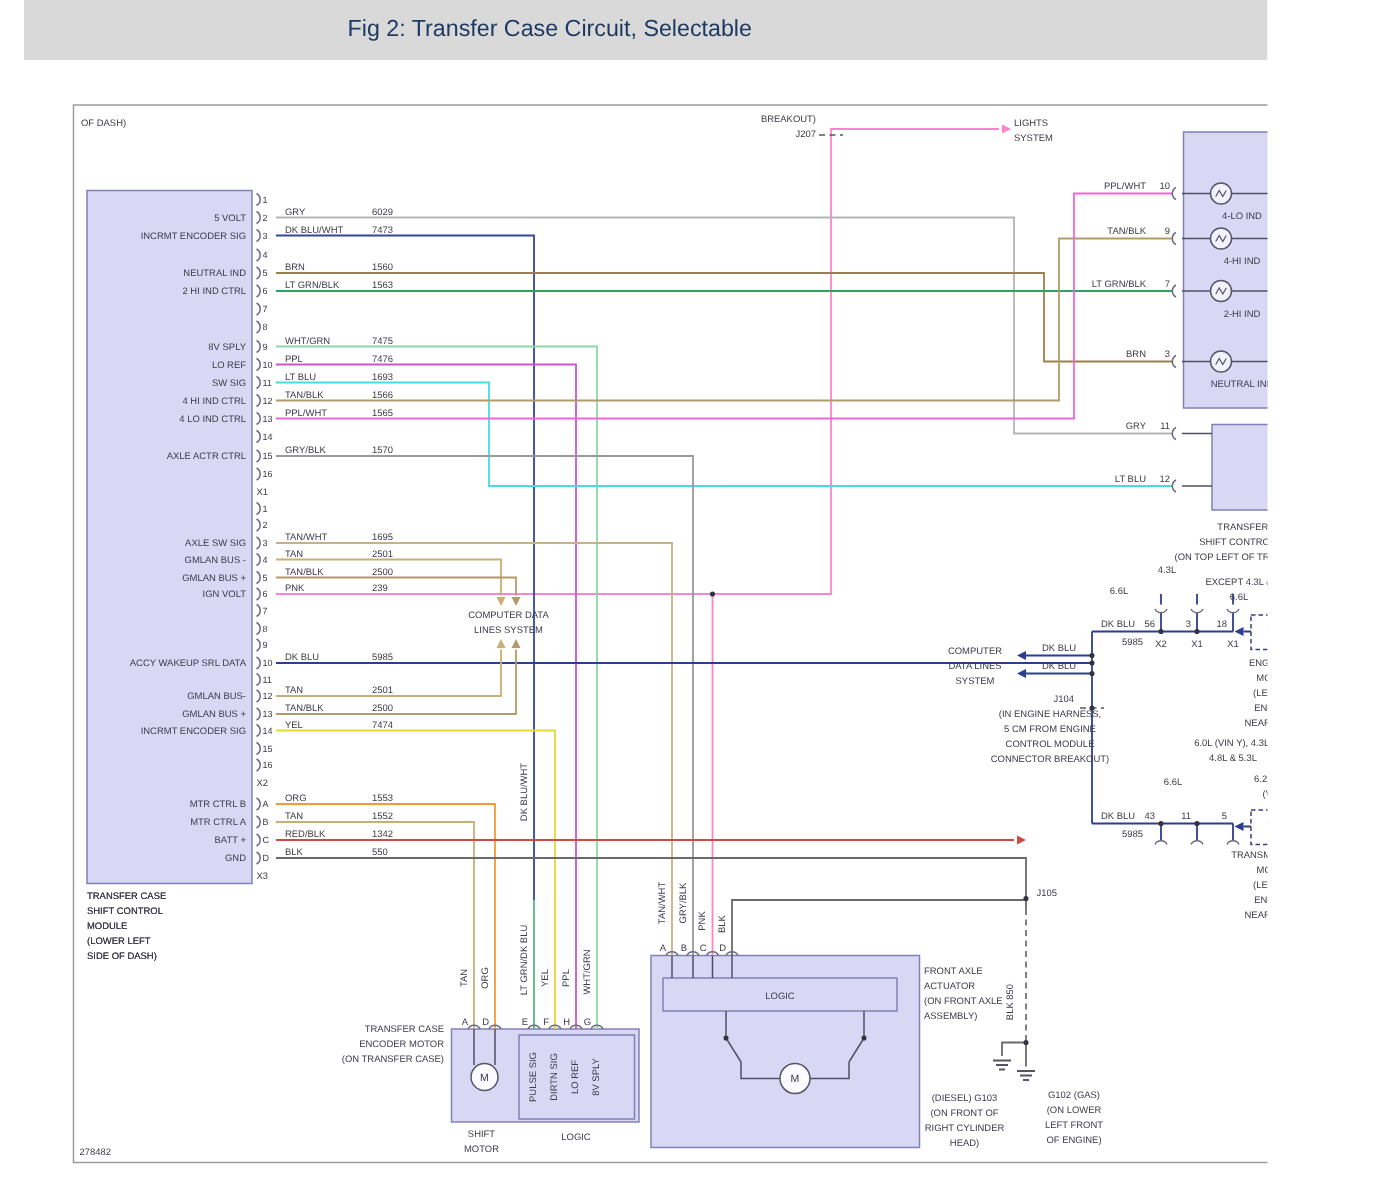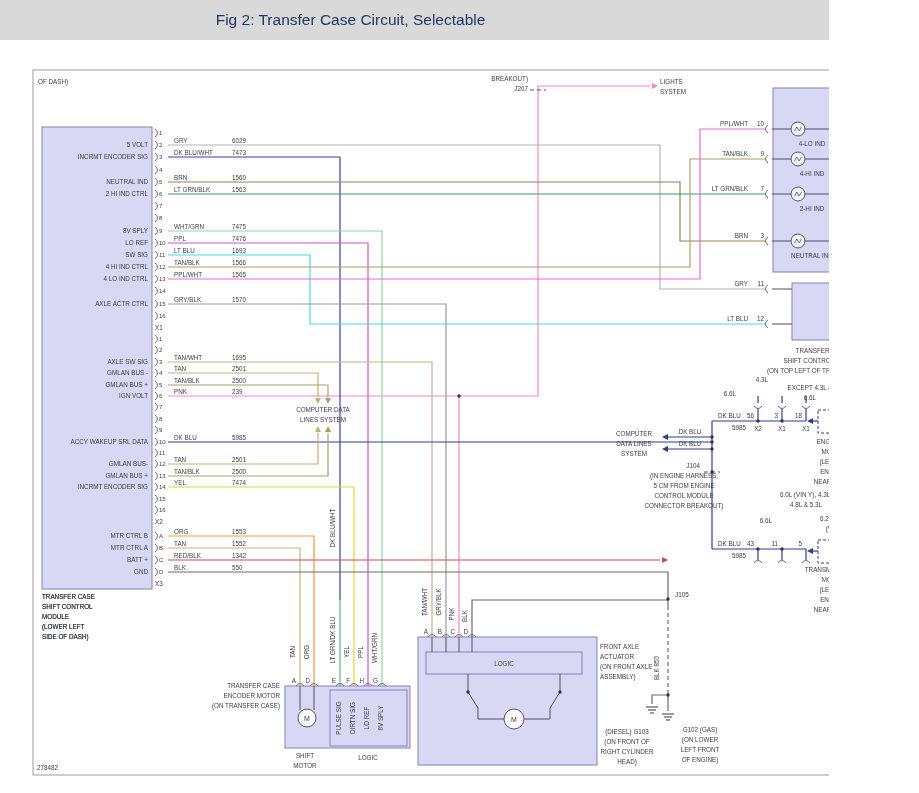--- a/index.html
+++ b/index.html
@@ -1,17 +1,17 @@
 <!DOCTYPE html>
 <html><head>
 <meta charset="utf-8">
 <style>
   html,body{margin:0;padding:0;background:#ffffff;}
   .page{position:relative;width:829px;height:793px;background:#ffffff;
-        font-family:"Liberation Sans",sans-serif;overflow:hidden;}
+        font-family:"Liberation Sans",sans-serif;overflow:hidden;margin-left:16px;}
   .titlebar{position:absolute;top:0;left:0;right:0;height:40px;background:#d9d9d9;
             display:flex;align-items:center;justify-content:center;}
   .titlebar .title{font-size:15.5px;color:#1e3a62;padding-right:128px;}
   svg.diagram{position:absolute;top:0;left:0;font-family:"Liberation Sans",sans-serif;}
 </style>
 </head>
 <body>
 
 <div class="page">
   <div class="titlebar">

